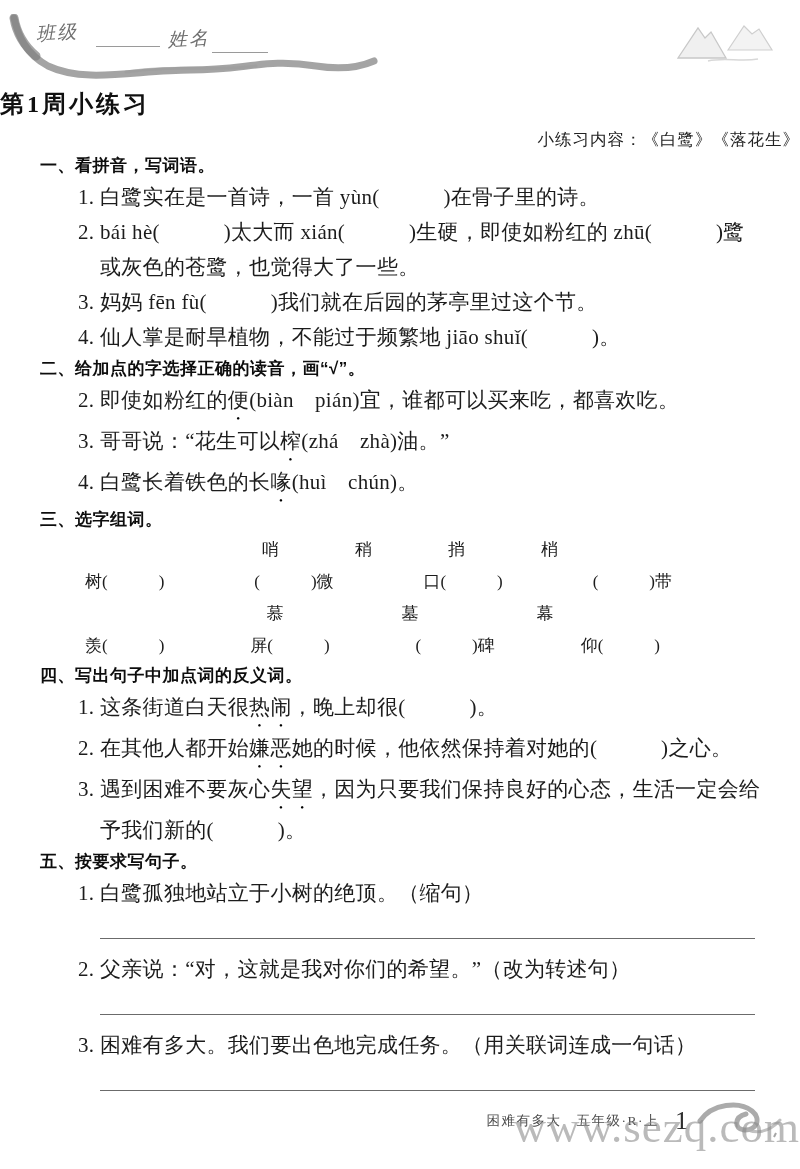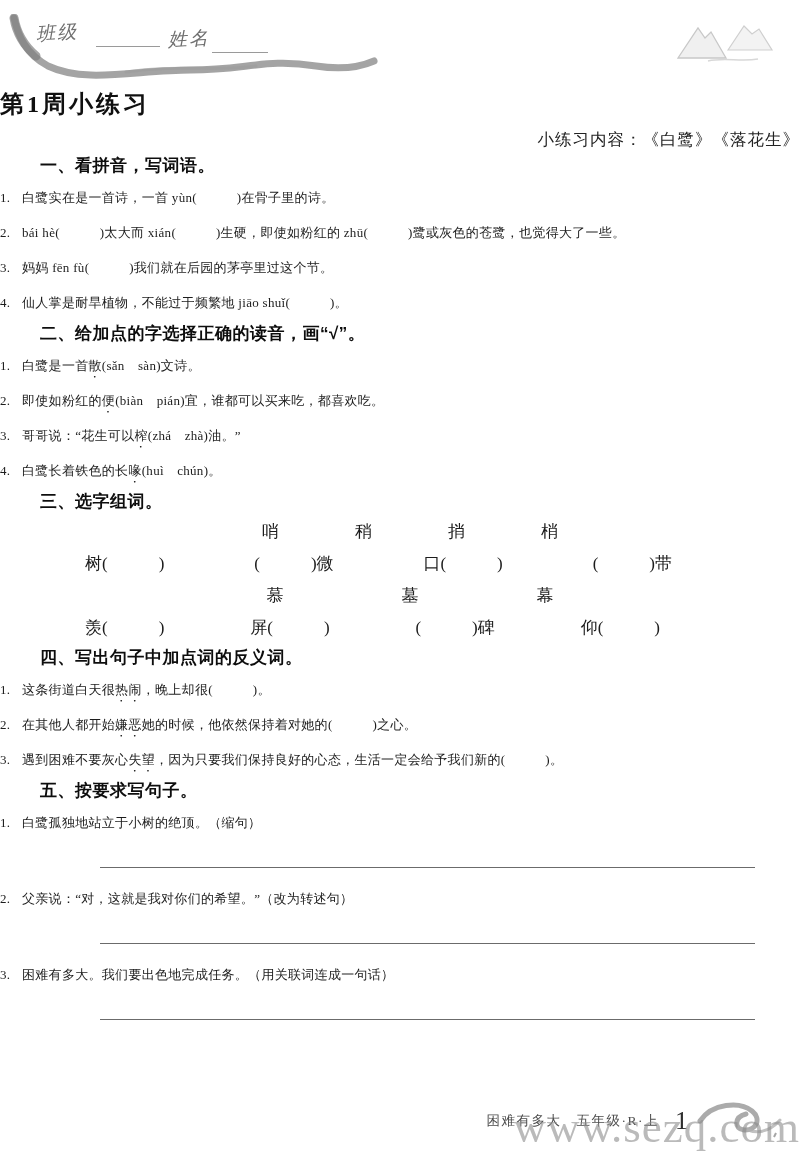--- a/index.html
+++ b/index.html
@@ -61,24 +61,25 @@
     line-height: 28px;
     letter-spacing: 0.5px;
   }
   .mt-s1 { margin-top: 17px; }
   .mt-s2 { margin-top: 7px; }
   .mt-s3 { margin-top: 3px; }
   .mt-s4 { margin-top: 1px; }
   .mt-s5 { margin-top: 2px; }
 
   .item {
+    margin-left: 78px;
     margin-right: 38px;
     padding-left: 22px;
     text-indent: -22px;
-    font-size: 13px;
+    font-size: 21px;
     line-height: 35px;
     letter-spacing: 0.3px;
   }
   .item .num { display: inline-block; width: 22px; text-indent: 0; }
 
   
   .em-dot {
     -webkit-text-emphasis: filled dot #000;
     -webkit-text-emphasis-position: under left;
     text-emphasis: filled dot #000;
@@ -172,21 +173,20 @@
   <section>
     <h2 class="sec-heading mt-s1">一、看拼音，写词语。</h2>
     <div class="item"><span class="num">1.</span><span>白鹭实在是一首诗，一首 yùn(　　　)在骨子里的诗。</span></div>
     <div class="item"><span class="num">2.</span><span>bái hè(　　　)太大而 xián(　　　)生硬，即使如粉红的 zhū(　　　)鹭或灰色的苍鹭，也觉得大了一些。</span></div>
     <div class="item"><span class="num">3.</span><span>妈妈 fēn fù(　　　)我们就在后园的茅亭里过这个节。</span></div>
     <div class="item"><span class="num">4.</span><span>仙人掌是耐旱植物，不能过于频繁地 jiāo shuǐ(　　　)。</span></div>
   </section>
 
   <section>
     <h2 class="sec-heading mt-s2">二、给加点的字选择正确的读音，画“√”。</h2>
-    <div class="item"><span class="num">1.</span><span>白鹭是一首</span><span class="em-dot">散</span><span>(sǎn　sàn)文诗。</span></div>
     <div class="item"><span class="num">2.</span><span>即使如粉红的</span><span class="em-dot">便</span><span>(biàn　pián)宜，谁都可以买来吃，都喜欢吃。</span></div>
     <div class="item"><span class="num">3.</span><span>哥哥说：“花生可以</span><span class="em-dot">榨</span><span>(zhá　zhà)油。”</span></div>
     <div class="item"><span class="num">4.</span><span>白鹭长着铁色的长</span><span class="em-dot">喙</span><span>(huì　chún)。</span></div>
   </section>
 
   <section>
     <h2 class="sec-heading mt-s3">三、选字组词。</h2>
     <div class="char-options">
       <span>哨</span>
       <span>稍</span>

